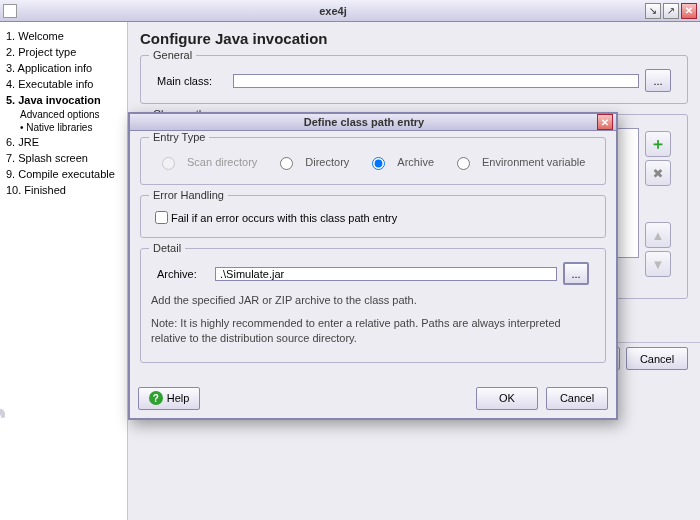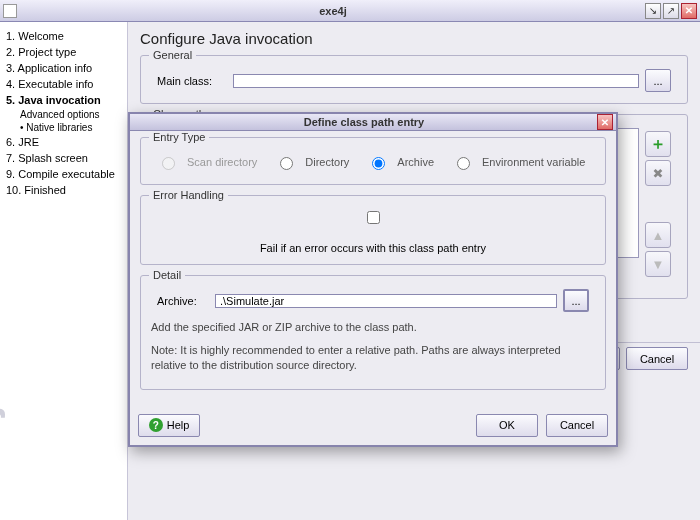--- a/index.html
+++ b/index.html
@@ -61,21 +61,21 @@
     transform: rotate(-90deg);
     transform-origin: left bottom;
     letter-spacing:1px;
   }
   .content {
     flex:1;
     padding:6px 12px 8px 12px;
     background:#edecf2;
     position:relative;
   }
-  .page-title { font-size:15px; font-weight:normal; margin:2px 0 8px 0; color:#222;}
+  .page-title { font-size:15px; font-weight:bold; margin:2px 0 8px 0; color:#222;}
   
   .group {
     border:1px solid #b5b3ca;
     border-radius:3px;
     padding:10px 8px 8px 8px;
     margin-bottom:10px;
     position:relative;
     background:#edecf2;
   }
   .group > .legend {
@@ -276,21 +276,21 @@
           </label>
         <label>
             <input type="radio" name="et" style="">
             <span>Environment variable</span>
           </label>
       </div>
     </div>
 
     <div class="group">
       <div class="legend">Error Handling</div>
-      <label style="display:flex;align-items:center;gap:15px;padding:2px;flex-direction:column;">
+      <label style="display:flex;align-items:center;gap:0;padding:2px;">
         <input type="checkbox" style="">
         <span>Fail if an error occurs with this class path entry</span>
       </label>
     </div>
 
     <div class="group">
       <div class="legend">Detail</div>
       <div class="row">
         <label class="fld" style="width:52px;">Archive:</label>
         <input class="txt" value=".\Simulate.jar" style="">

